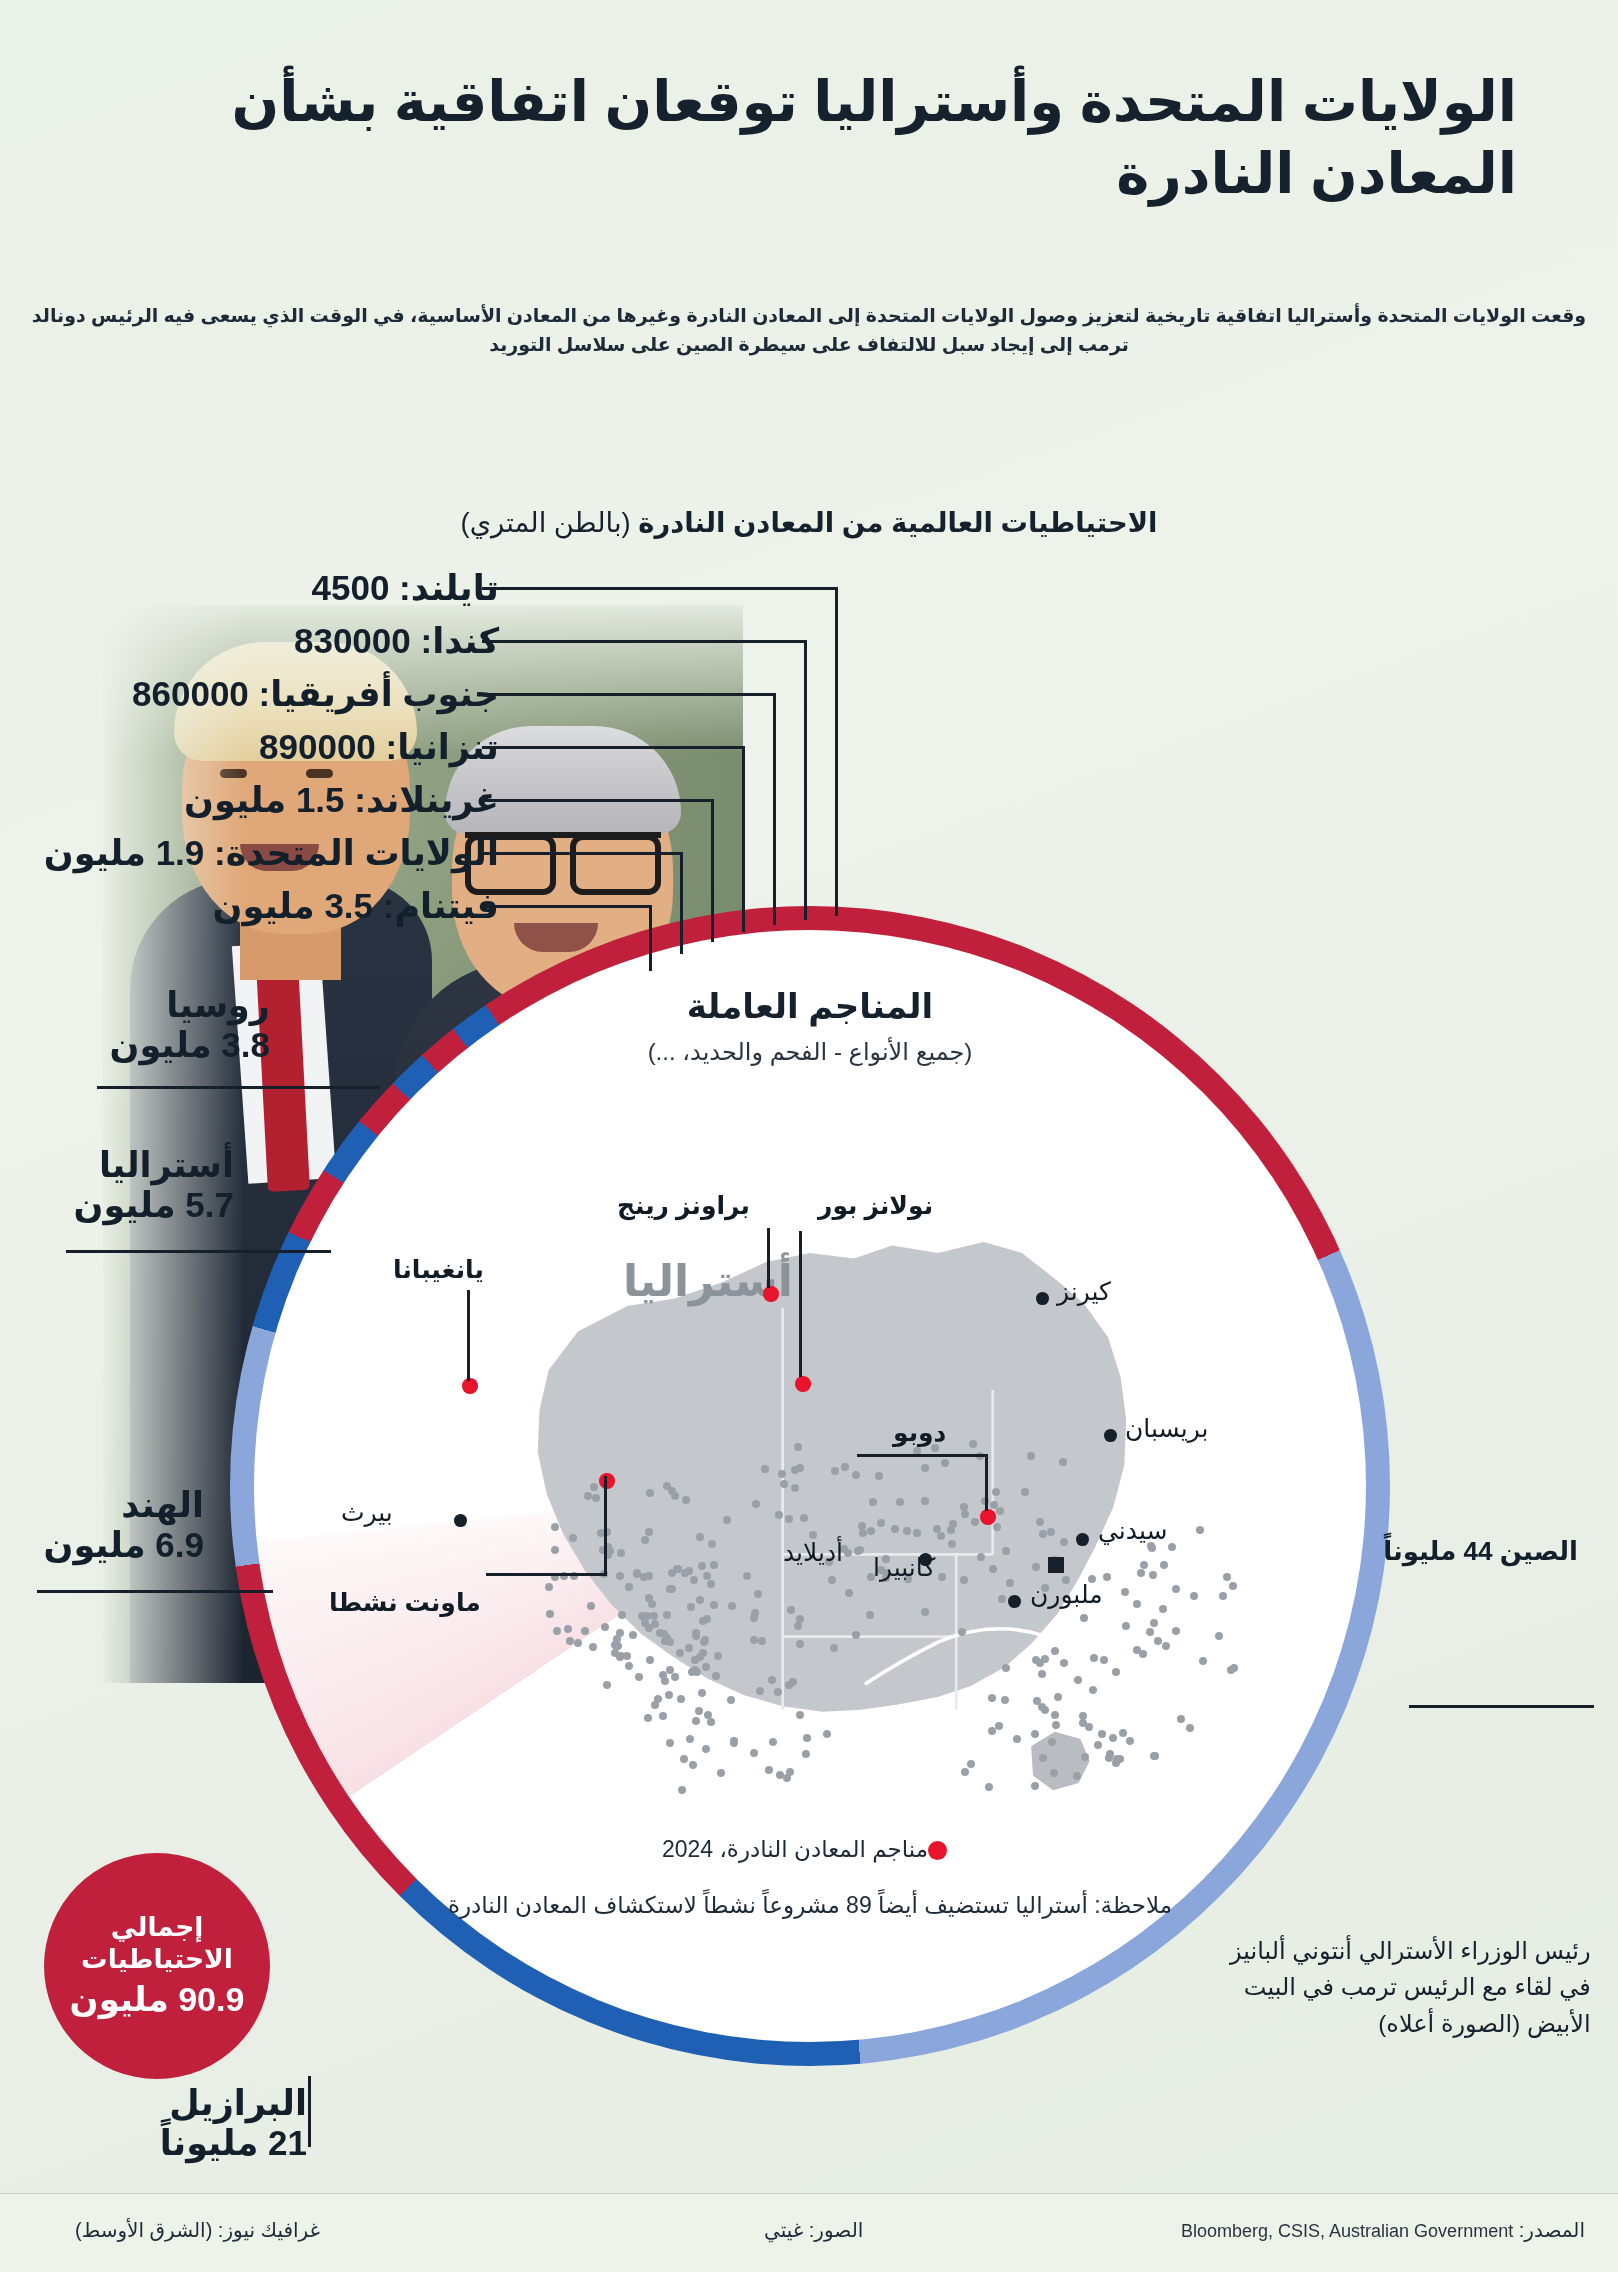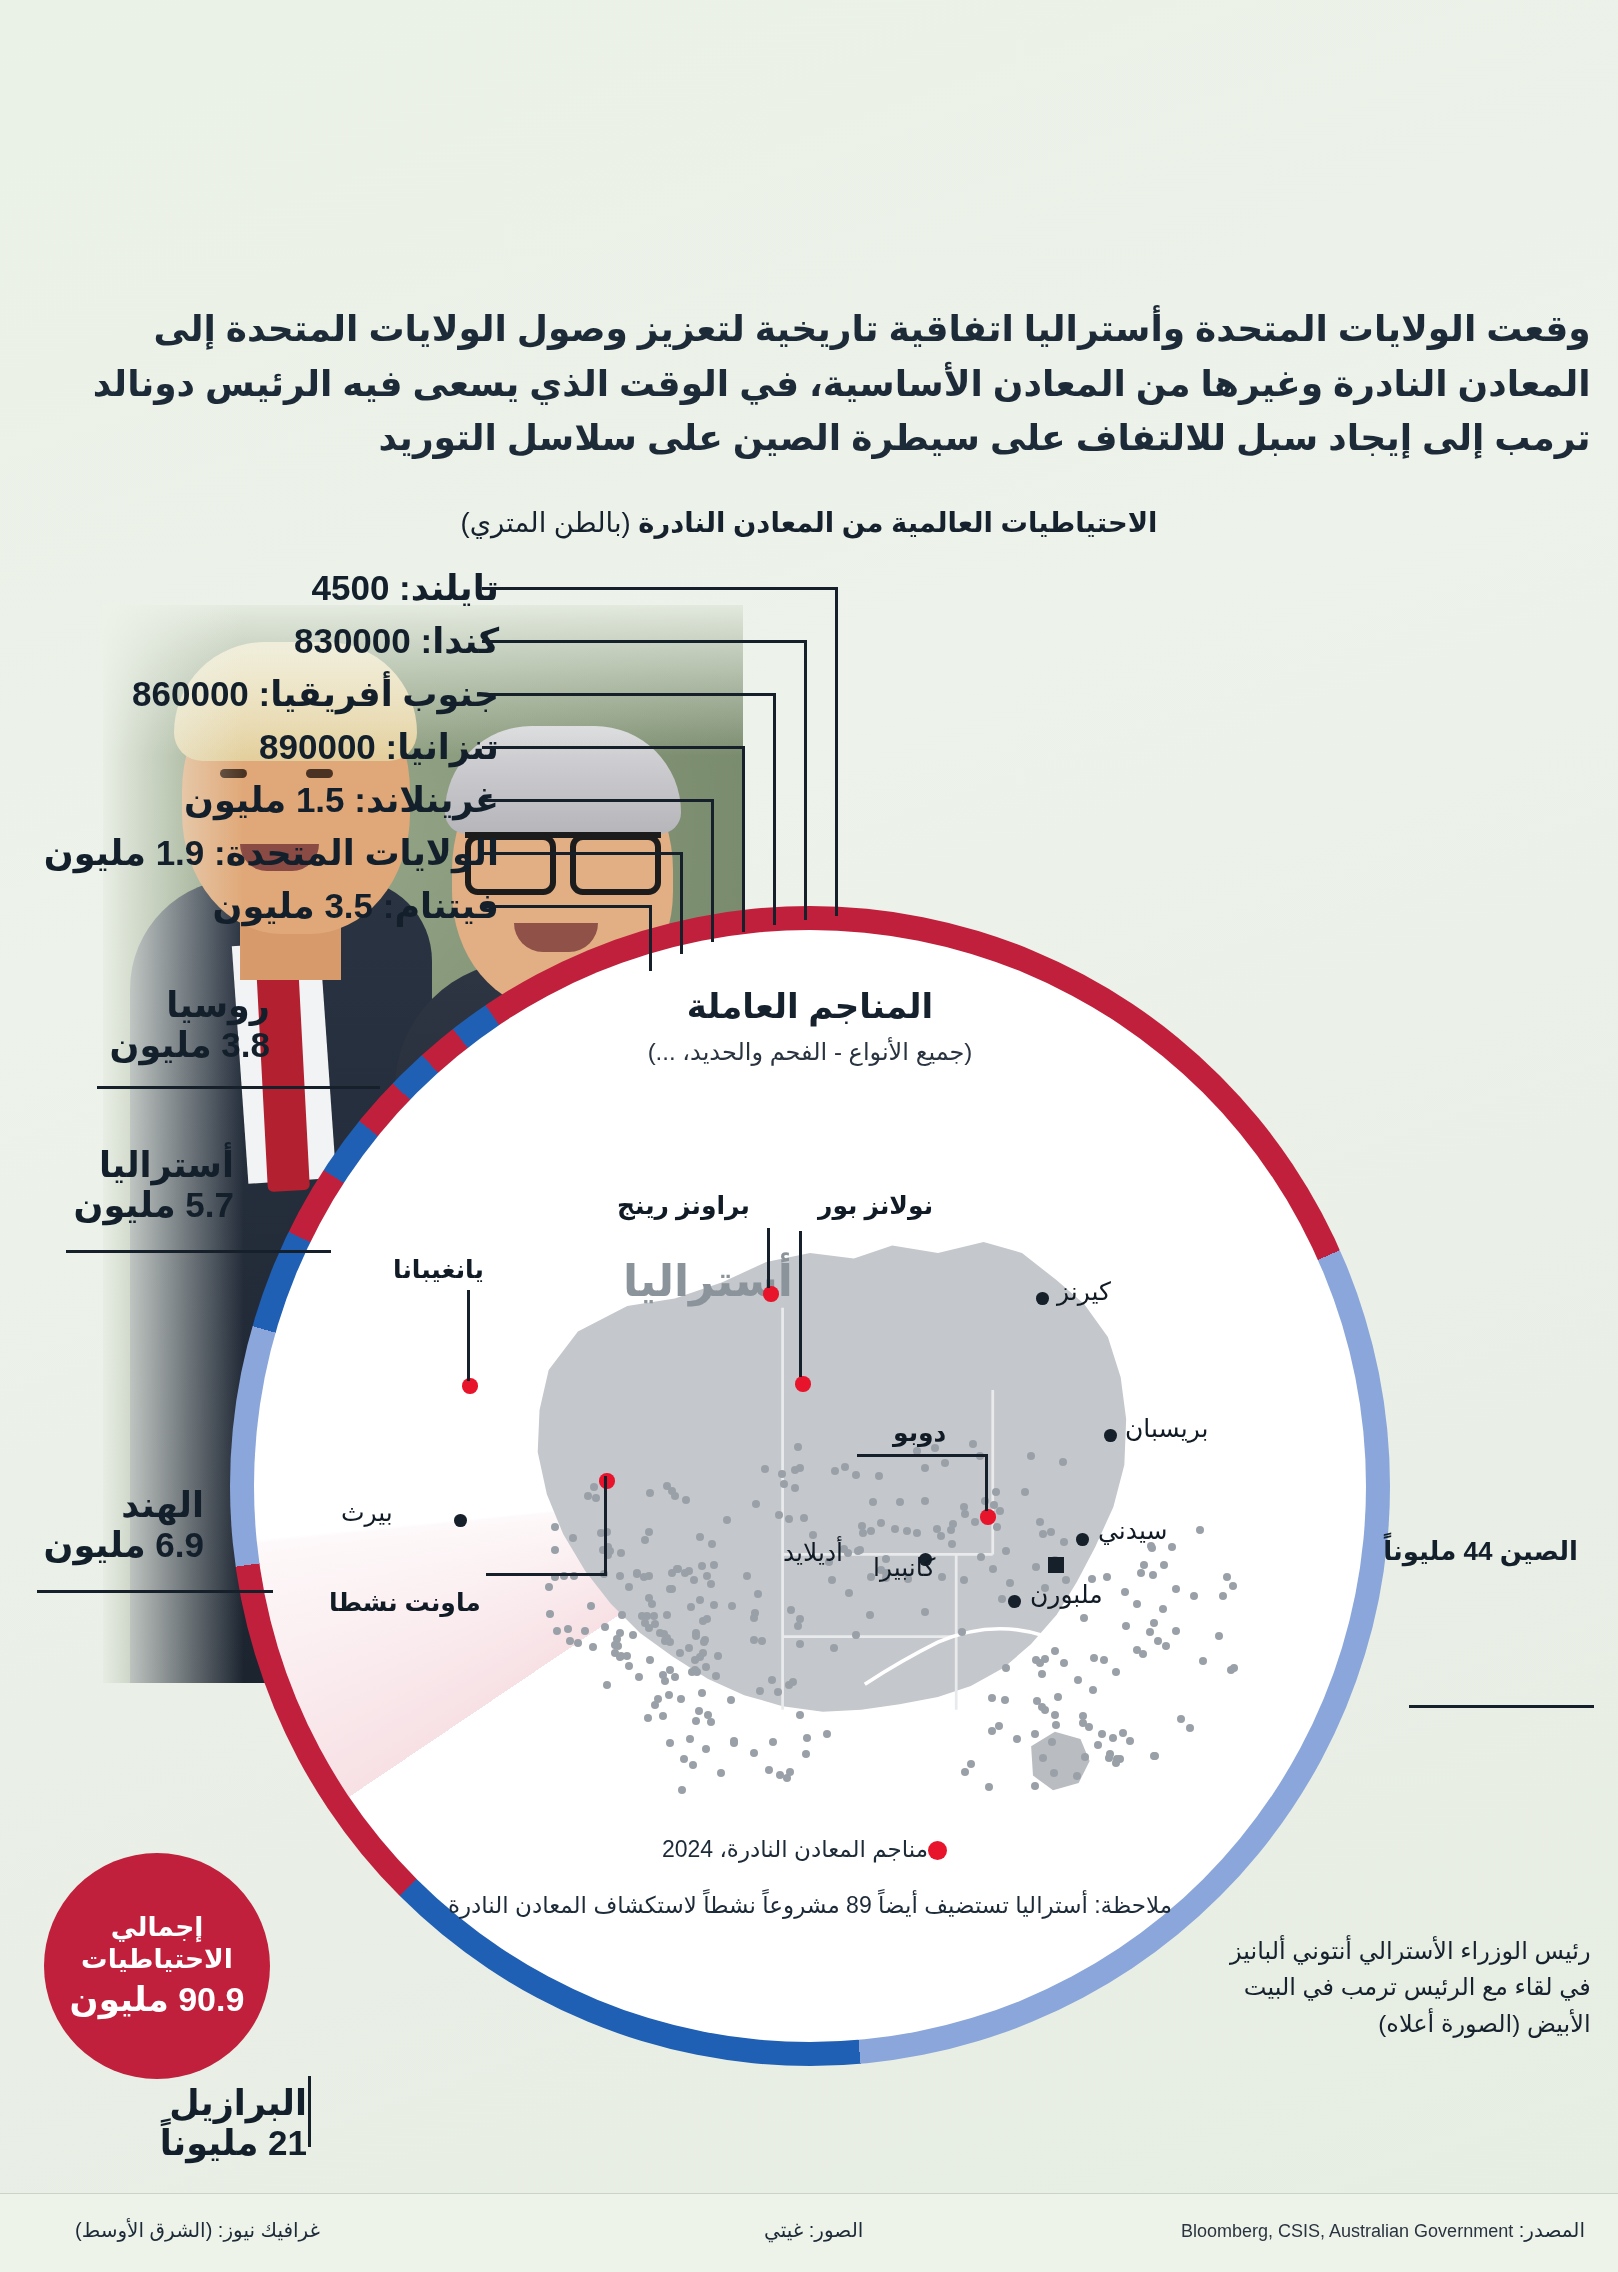--- a/index.html
+++ b/index.html
@@ -22,22 +22,22 @@
     text-align: right;
     font-size: 56px;
     font-weight: bold;
     line-height: 1.28;
     color: #16212e;
     letter-spacing: -0.5px;
   }
   .subtitle {
     position: absolute;
     top: 302px; right: 27.4px; left: 27.4px;
-    text-align: right;
-    font-size: 36px;
+    text-align: center;
+    font-size: 19px;
     font-weight: bold;
     line-height: 1.52;
     color: #1d2a38;
   }
 
   .chart-heading {
     position: absolute;
     top: 507px; right: 27.4px; left: 27.4px;
     text-align: center;
     font-size: 27.4px;
@@ -292,20 +292,21 @@
   .footer .src { position: absolute; right: 33px; top: 24px; font-size: 20px; color: #1d2a38; }
   .footer .src .en { font-size: 18px; color: #2a3440; }
   .footer .photos { position: absolute; left: 764px; top: 24px; font-size: 20px; color: #1d2a38; }
   .footer .credit { position: absolute; left: 33px; top: 24px; font-size: 20px; color: #1d2a38; margin-left: 42px; }
 </style>
 </head>
 <body>
 
 <div id="page">
 
+  <h1 class="title">الولايات المتحدة وأستراليا توقعان اتفاقية بشأن المعادن النادرة</h1>
   <p class="subtitle">وقعت الولايات المتحدة وأستراليا اتفاقية تاريخية لتعزيز وصول الولايات المتحدة إلى المعادن النادرة وغيرها من المعادن الأساسية، في الوقت الذي يسعى فيه الرئيس دونالد ترمب إلى إيجاد سبل للالتفاف على سيطرة الصين على سلاسل التوريد</p>
 
   <div class="chart-heading">
     <b>الاحتياطيات العالمية من المعادن النادرة</b><span> (بالطن المتري)</span>
   </div>
 
   <div class="photo">
     <div class="bg"></div>
     <div class="p1-body"></div>
     <div class="p1-shirt"></div>

